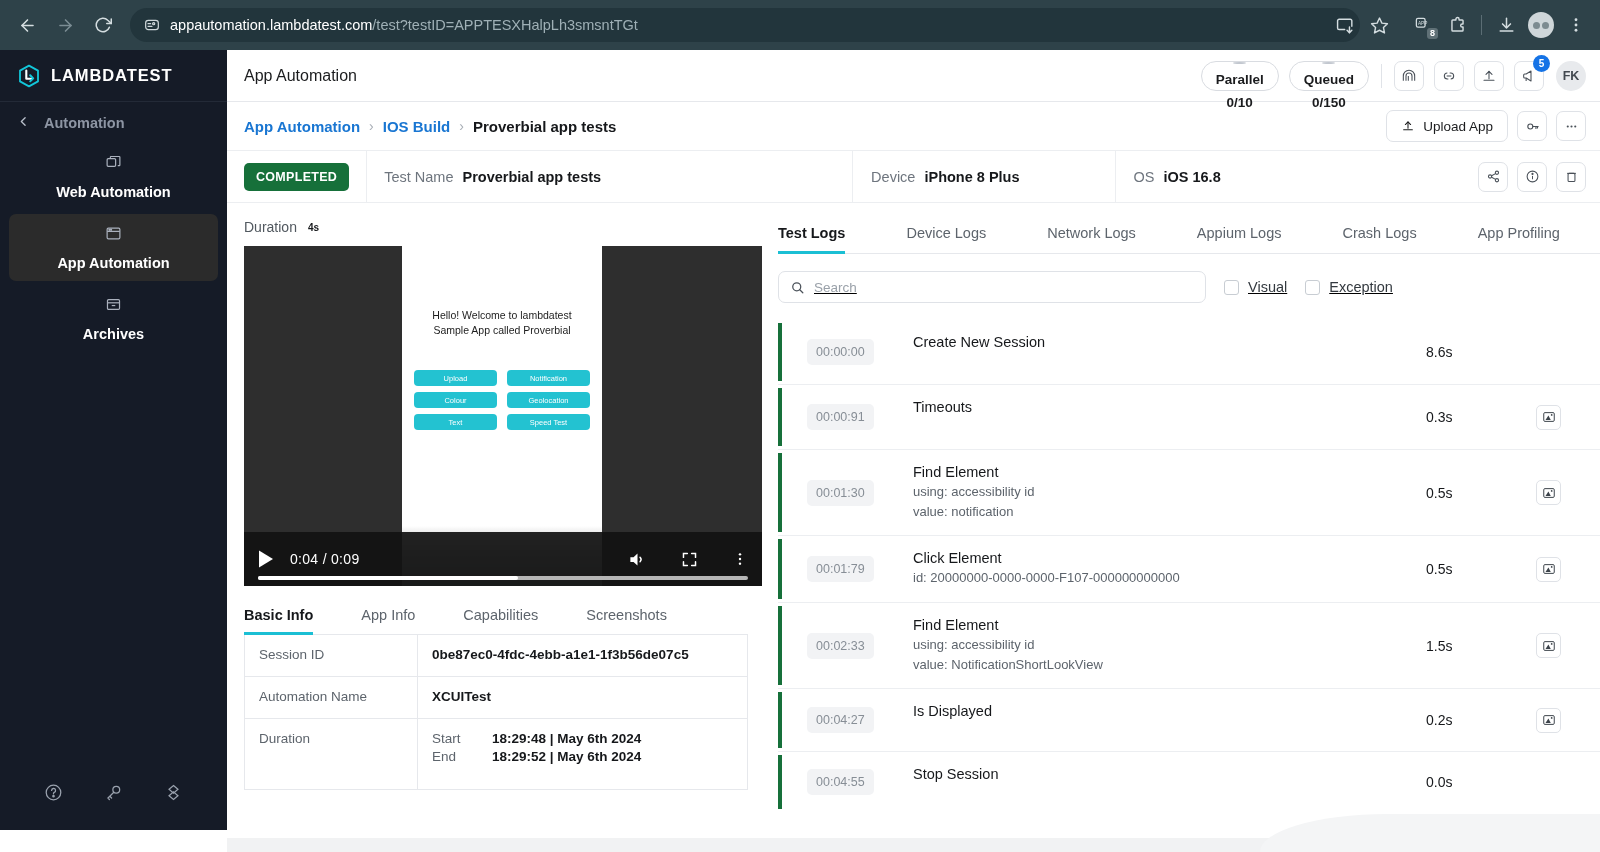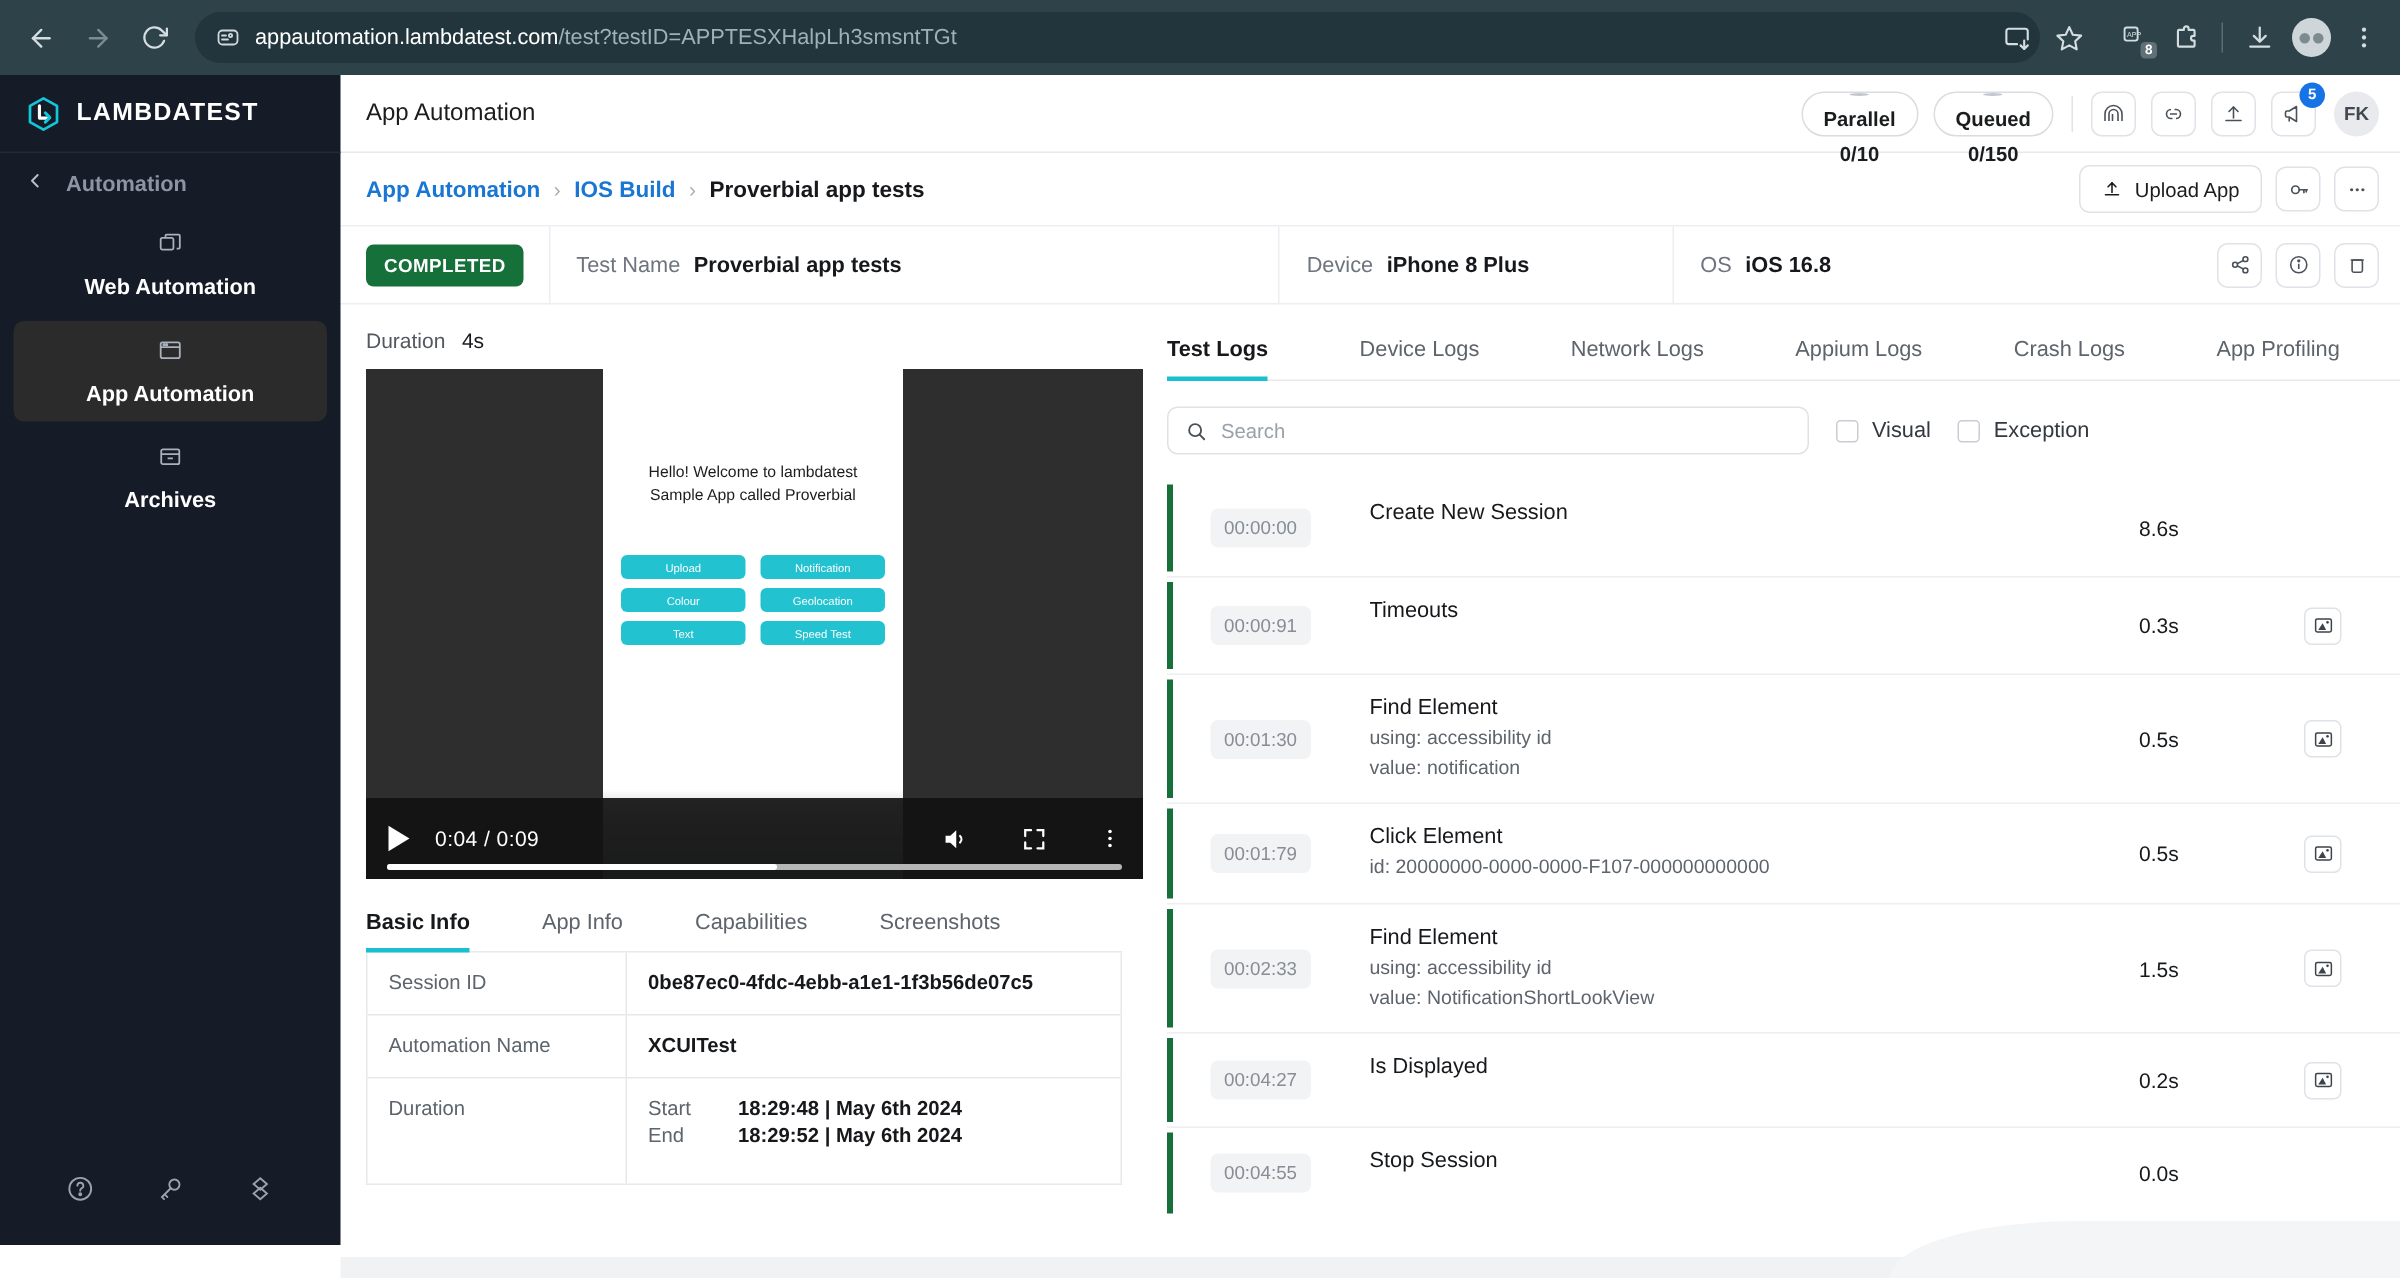--- a/index.html
+++ b/index.html
@@ -194,21 +194,21 @@
   .main { flex:1; display:flex; min-height:0; }
 
   
   .leftpane {
     width: 538px; flex:none;
     padding: 10px 17px 0 17px;
     overflow: hidden;
   }
   .duration-line { display:flex; align-items:center; gap:11px; padding: 6px 0 11px 0;}
   .duration-line .lab { color:#51585f; font-size:14px; }
-  .duration-line .val { color:#16181b; font-size:14px; font-weight:400; }
+  .duration-line .val { color:#16181b; font-size:10px; font-weight:700; }
 
   .video {
     position: relative; width: 518px; height: 340px;
     background: #2e2e2e; overflow: hidden;
   }
   .vid-phone {
     position:absolute; left:158px; top:0; width:200px; height:340px;
     background:#ffffff; overflow:hidden;
   }
   .notif-card {
@@ -297,21 +297,21 @@
   .rtabs { display:flex; border-bottom:1px solid #e6e8ec; padding-right:14px;}
   .rtab {
     padding: 12px 0 12px 0; margin-right: 61px;
     font-size:14.5px; color:#5d646c; position:relative; white-space:nowrap;
   }
   .rtab.active { color:#16181b; font-weight:700; }
   .rtab.active::after {
     content:""; position:absolute; left:0; right:0; bottom:-1px; height:3px;
     background:#1bbfd4;
   }
-  .filterrow { display:flex; align-items:center; gap:18px; padding: 17px 14px 17px 0; }
+  .filterrow { display:flex; align-items:center; gap:18px; padding: 17px 14px 17px 0; text-decoration: underline; }
   .searchbox {
     flex: none; width: 428px; height: 32px;
     border:1px solid #dfe2e7; border-radius:7px;
     display:flex; align-items:center; gap:9px; padding: 0 11px;
     background:#fff;
   }
   .searchbox input {
     border:none; outline:none; flex:1; font-size:13.5px;
     font-family:"Liberation Sans", sans-serif; color:#16181b; background:transparent;
   }

